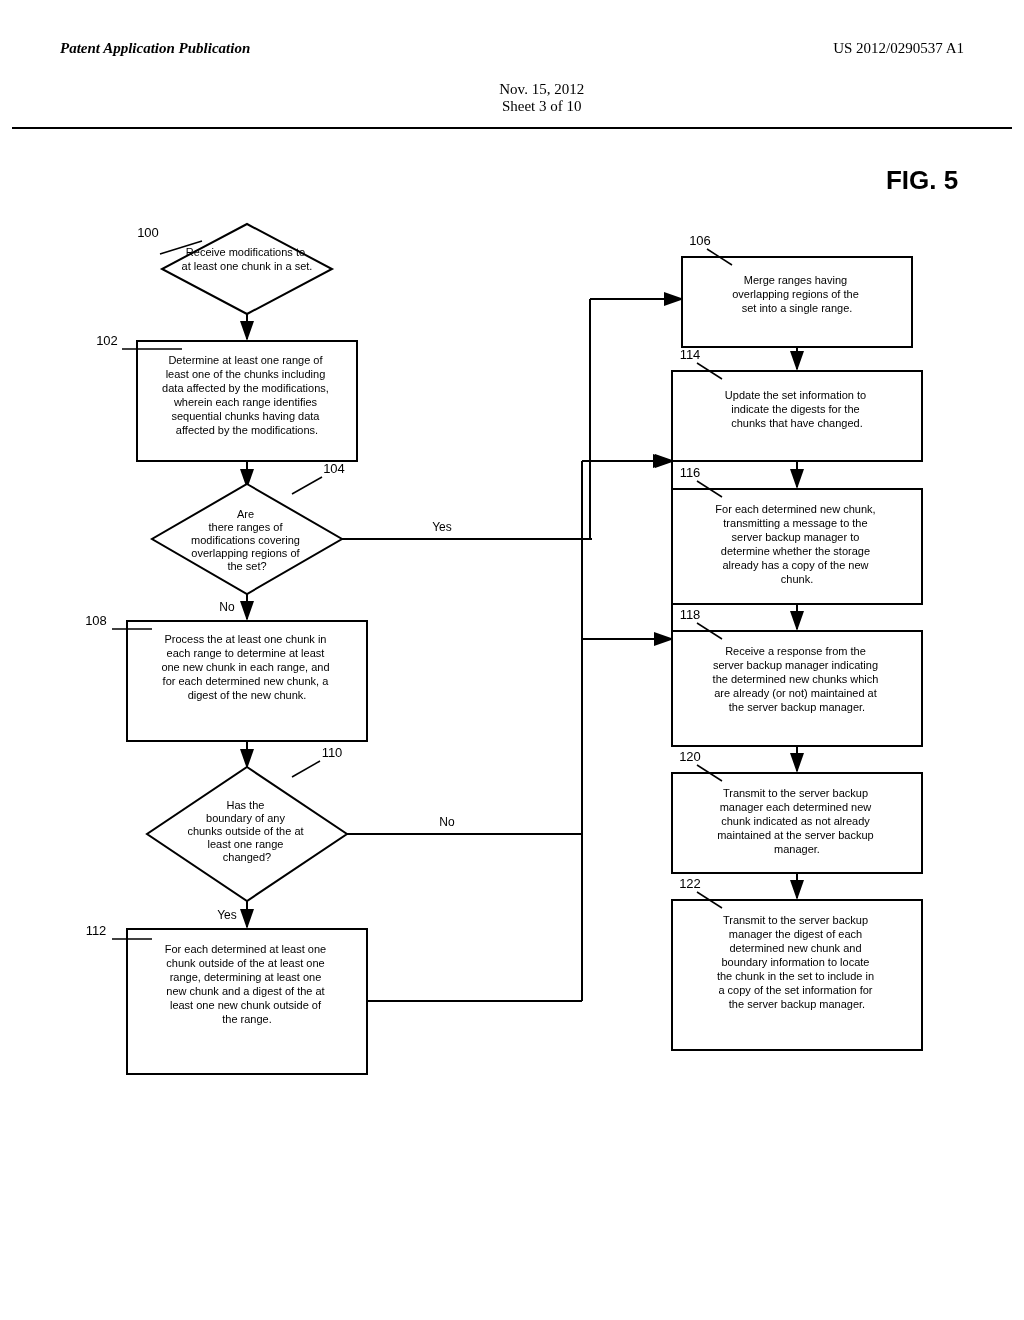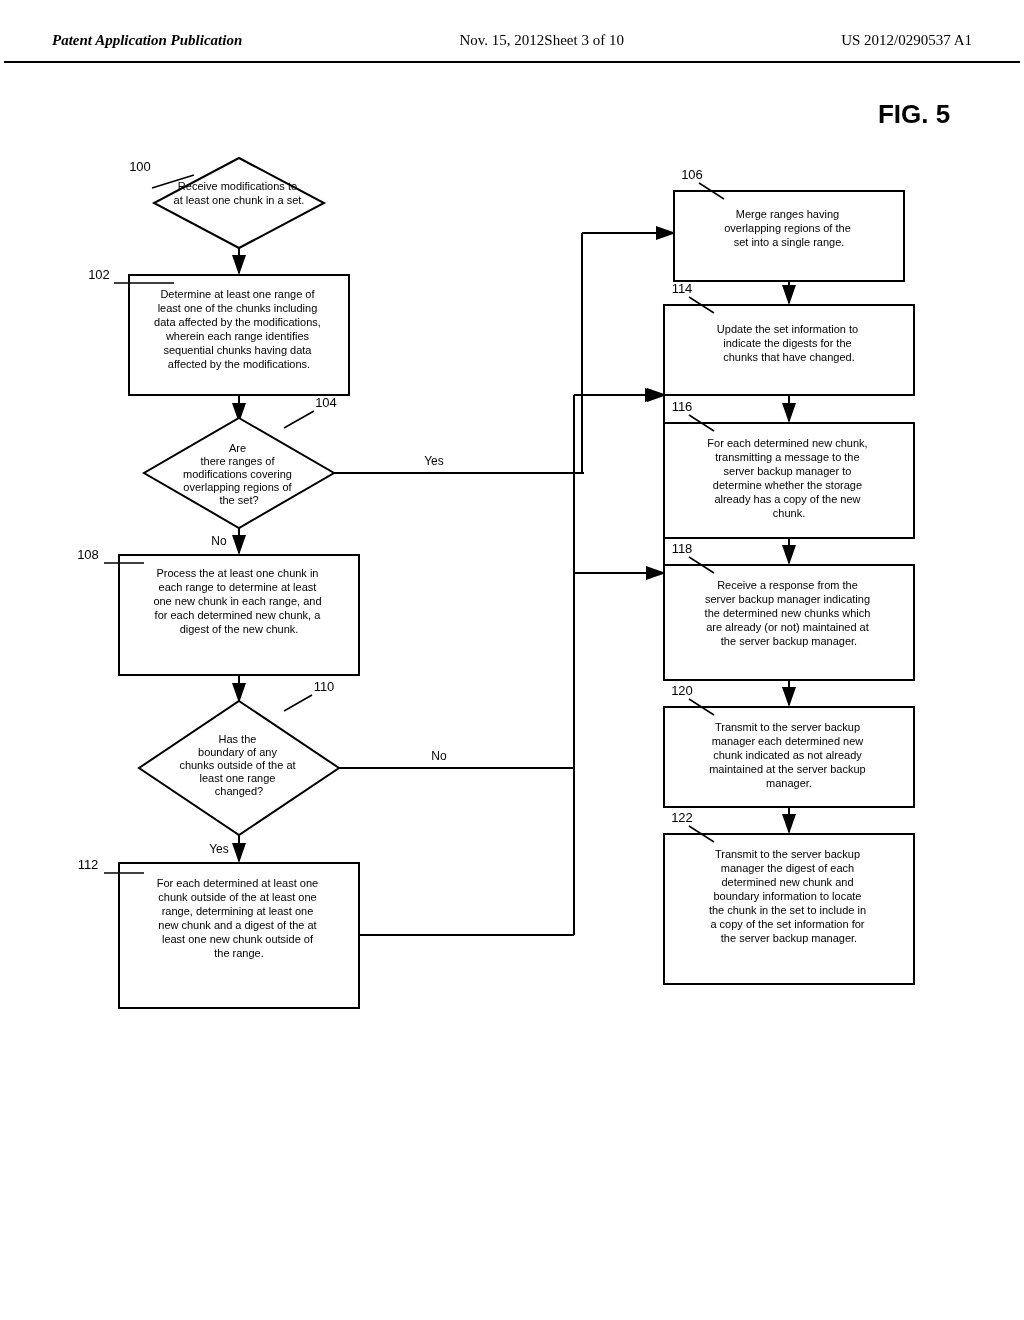--- a/index.html
+++ b/index.html
@@ -8,40 +8,41 @@
       font-family: 'Times New Roman', Times, serif;
       width: 1024px;
       min-height: 1320px;
       position: relative;
       overflow-x: hidden;
     }
     .page {
       width: 1024px;
       min-height: 1320px;
       background: #fff;
-      padding: 4px;
+      padding: 12px;
       position: relative;
     }
     .header {
       display: flex;
       justify-content: space-between;
       align-items: flex-start;
       padding: 28px 48px 12px 48px;
       border-bottom: 2px solid #000;
     }
     .header-left {
       font-size: 15px;
       font-weight: bold;
       font-style: italic;
     }
     .header-center {
       display: flex;
-      flex-direction: row;
+      flex-direction: column;
       align-items: center;
       font-size: 15px;
+      margin-top: 41px;
     }
     .header-right {
       font-size: 15px;
       font-weight: normal;
     }
     .diagram-area {
       position: relative;
       width: 100%;
       padding: 20px 40px;
       text-decoration: underline;

